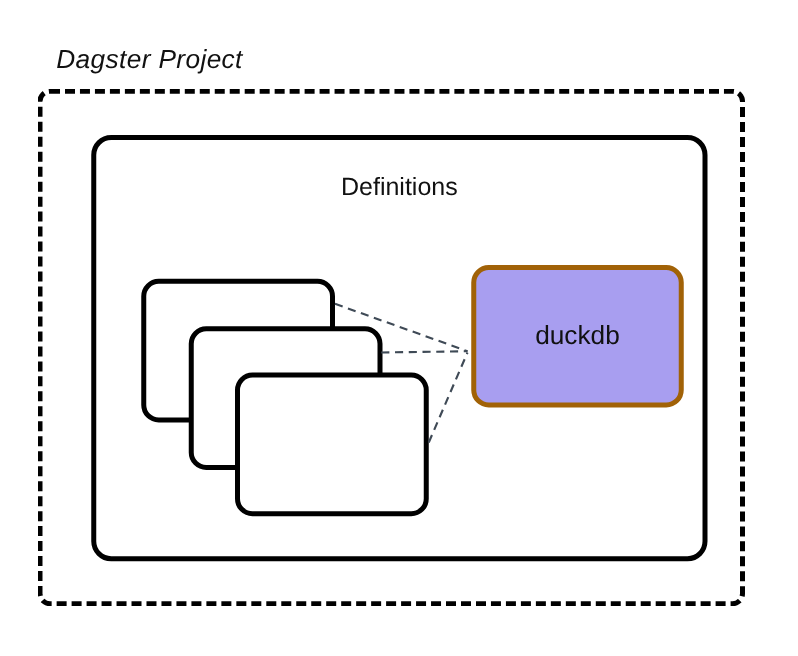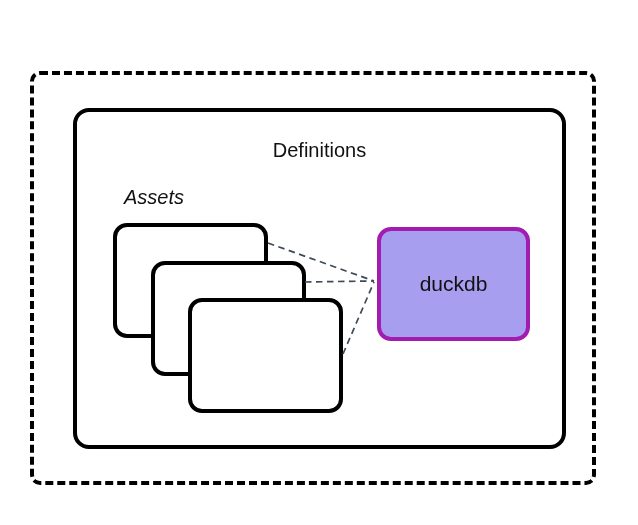--- a/index.html
+++ b/index.html
@@ -79,25 +79,25 @@
     border: 4px solid #000000;
     border-radius: 14px;
     background: #ffffff;
   }
   .asset-card-1 { left: 113px; top: 223px; z-index: 2; }
   .asset-card-2 { left: 151px; top: 261px; z-index: 3; }
   .asset-card-3 { left: 188px; top: 298px; z-index: 4; }
   .resource-box {
     position: absolute;
     left: 377px;
-    top: 227px;
-    width: 153px;
+    top: 212px;
+    width: 170px;
     height: 114px;
     box-sizing: border-box;
-    border: 4px solid #a21caf;
+    border: 4px solid #a16207;
     border-radius: 14px;
     background: #a89ef0;
     display: flex;
     align-items: center;
     justify-content: center;
     z-index: 5;
   }
   .resource-name {
     font-size: 21px;
     font-weight: 400;
@@ -116,28 +116,28 @@
     stroke: #3f4a56;
     stroke-width: 1.7;
     stroke-dasharray: 6.5 4.5;
   }
 </style>
 </head>
 <body>
 
 <div class="canvas">
 
+  <div class="diagram-title">Dagster Project</div>
 
   <div class="project-boundary"></div>
 
   <div class="definitions-box"></div>
 
   <div class="definitions-label">Definitions</div>
 
-  <div class="group-label assets-label">Assets</div>
 
 
   <div class="asset-card asset-card-1"></div>
 
   <div class="asset-card asset-card-2"></div>
 
   <div class="asset-card asset-card-3"></div>
 
   <div class="resource-box" style="background-color: rgb(168, 158, 240);">
     <span class="resource-name">duckdb</span>

